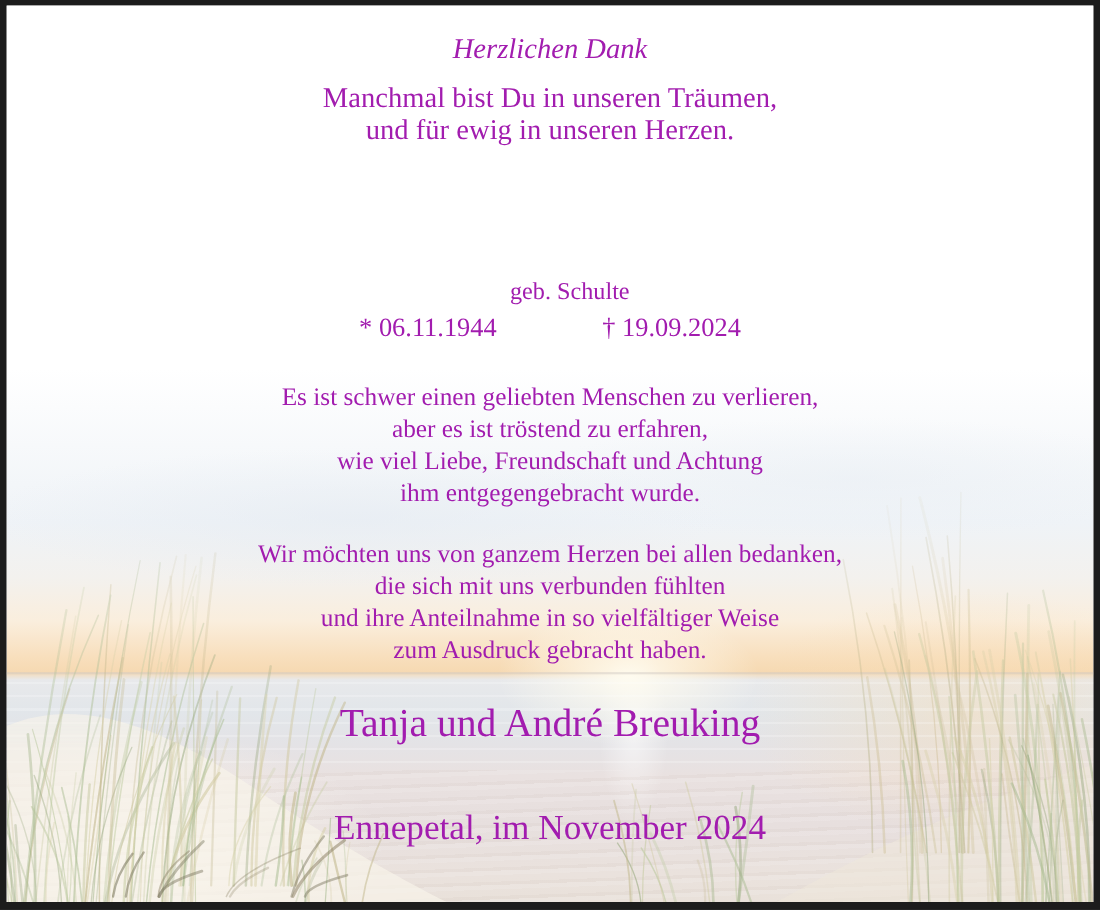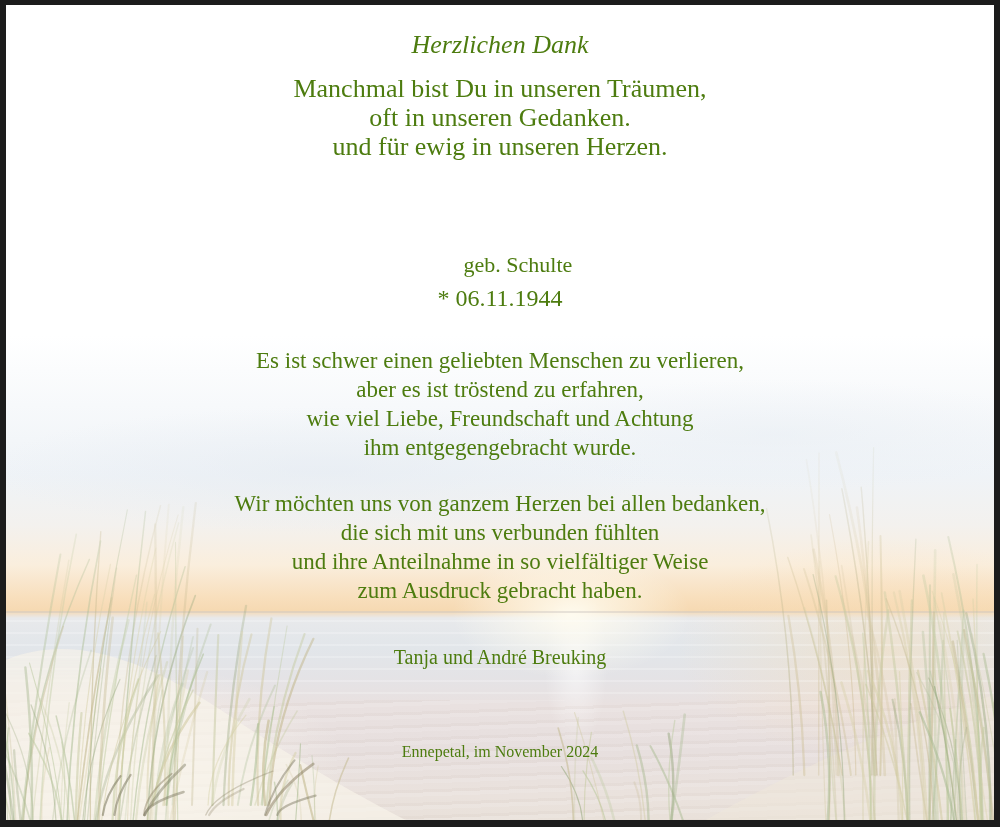--- a/index.html
+++ b/index.html
@@ -5,21 +5,21 @@
 <style>
   html,body{margin:0;padding:0;background:#1c1c1c;}
   .frame{
     width:1000px;height:827px;box-sizing:border-box;
     padding:5px 6px 7px 6px;background:#1c1c1c;position:relative;
   }
   .card{
     position:relative;width:988px;height:815px;overflow:hidden;
     background:#ffffff;
     font-family:"Liberation Serif","DejaVu Serif",serif;
-    color:#4d7c0f;
+    color:#a21caf;
   }
   
   .photo{
     position:absolute;inset:0;
     background:
       radial-gradient(170px 90px at 565px 610px, rgba(255,252,240,0.95), rgba(255,252,240,0) 70%),
       radial-gradient(45px 120px at 570px 660px, rgba(255,255,255,0.55), rgba(255,255,255,0) 70%),
       radial-gradient(300px 150px at 120px 770px, rgba(252,248,240,0.85), rgba(252,248,240,0) 75%),
       radial-gradient(280px 150px at 880px 645px, rgba(248,222,184,0.5), rgba(248,222,184,0) 75%),
       radial-gradient(480px 90px at 32% 465px, rgba(228,234,241,0.55), rgba(228,234,241,0) 70%),
@@ -51,22 +51,22 @@
   }
   
   .txt{position:absolute;left:0;right:0;text-align:center;}
   .header{top:24px;font-size:26px;font-style:italic;line-height:32px;}
   .poem{top:69px;font-size:26px;line-height:29px;}
   .name{top:189px;font-size:44px;line-height:52px;}
   .geb{top:247px;font-size:22px;line-height:26px;padding-left:36px;}
   .dates{top:279px;font-size:24px;line-height:28px;display:flex;justify-content:center;gap:96px;}
   .para1{top:341px;font-size:23px;line-height:29px;}
   .para2{top:484px;font-size:23px;line-height:29px;}
-  .family{top:633px;font-size:20px;line-height:38px;}
-  .place{top:733px;font-size:16px;line-height:28px;}
+  .family{top:633px;font-size:36px;line-height:38px;}
+  .place{top:733px;font-size:32px;line-height:28px;}
 </style>
 </head>
 <body>
 
 <div class="frame">
   <div class="card">
 
     <div class="photo"></div>
     <div class="horizon"></div>
     <div class="sea-streaks"></div>
@@ -277,28 +277,28 @@
         <path d="M260.3,810 Q271.8,784.5 307.3,758.9" fill="none" stroke="#8e8468" stroke-width="2.62" stroke-opacity="0.54" stroke-linecap="round"></path>
         <path d="M138.0,810 Q139.1,789.4 165.8,768.8" fill="none" stroke="#8e8468" stroke-width="1.77" stroke-opacity="0.48" stroke-linecap="round"></path>
         <path d="M199.8,810 Q208.7,788.1 266.9,766.2" fill="none" stroke="#8e8468" stroke-width="1.43" stroke-opacity="0.36" stroke-linecap="round"></path>
         <path d="M138.7,810 Q140.6,798.5 177.5,787.0" fill="none" stroke="#7d7a62" stroke-width="2.68" stroke-opacity="0.48" stroke-linecap="round"></path>
       </svg>
 
     <div class="txt header">Herzlichen Dank</div>
 
     <div class="txt poem">
       <div>Manchmal bist Du in unseren Träumen,</div>
-      <div>oft in unseren Gedanken.</div>
       <div>und für ewig in unseren Herzen.</div>
     </div>
 
     <div class="txt geb">geb. Schulte</div>
 
     <div class="txt dates">
       <span><span>*</span>&nbsp;<span>06.11.1944</span></span>
+      <span><span>†</span>&nbsp;<span>19.09.2024</span></span>
     </div>
 
     <div class="txt para2">
       <div>Wir möchten uns von ganzem Herzen bei allen bedanken,</div>
       <div>die sich mit uns verbunden fühlten</div>
       <div>und ihre Anteilnahme in so vielfältiger Weise</div>
       <div>zum Ausdruck gebracht haben.</div>
     </div>
 
     <div class="txt para1">

